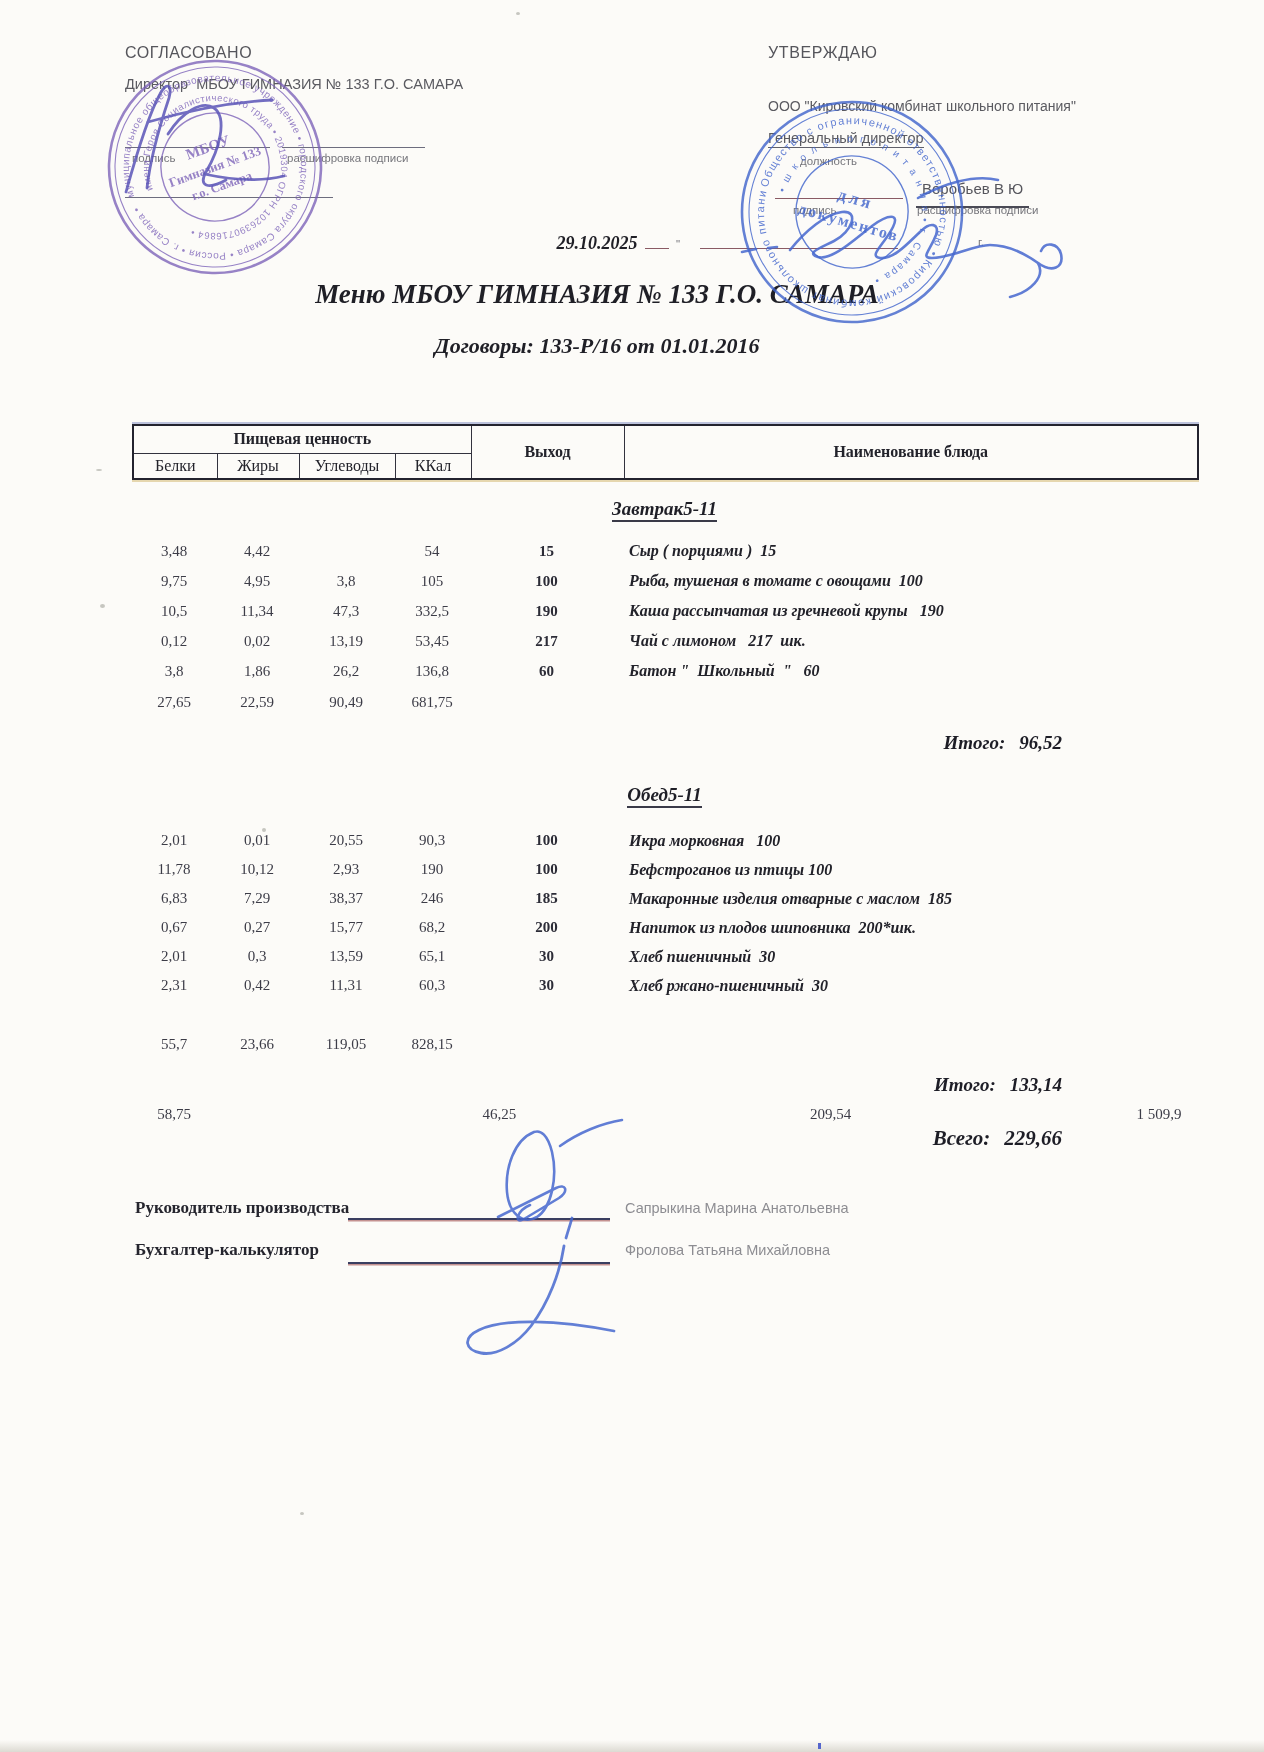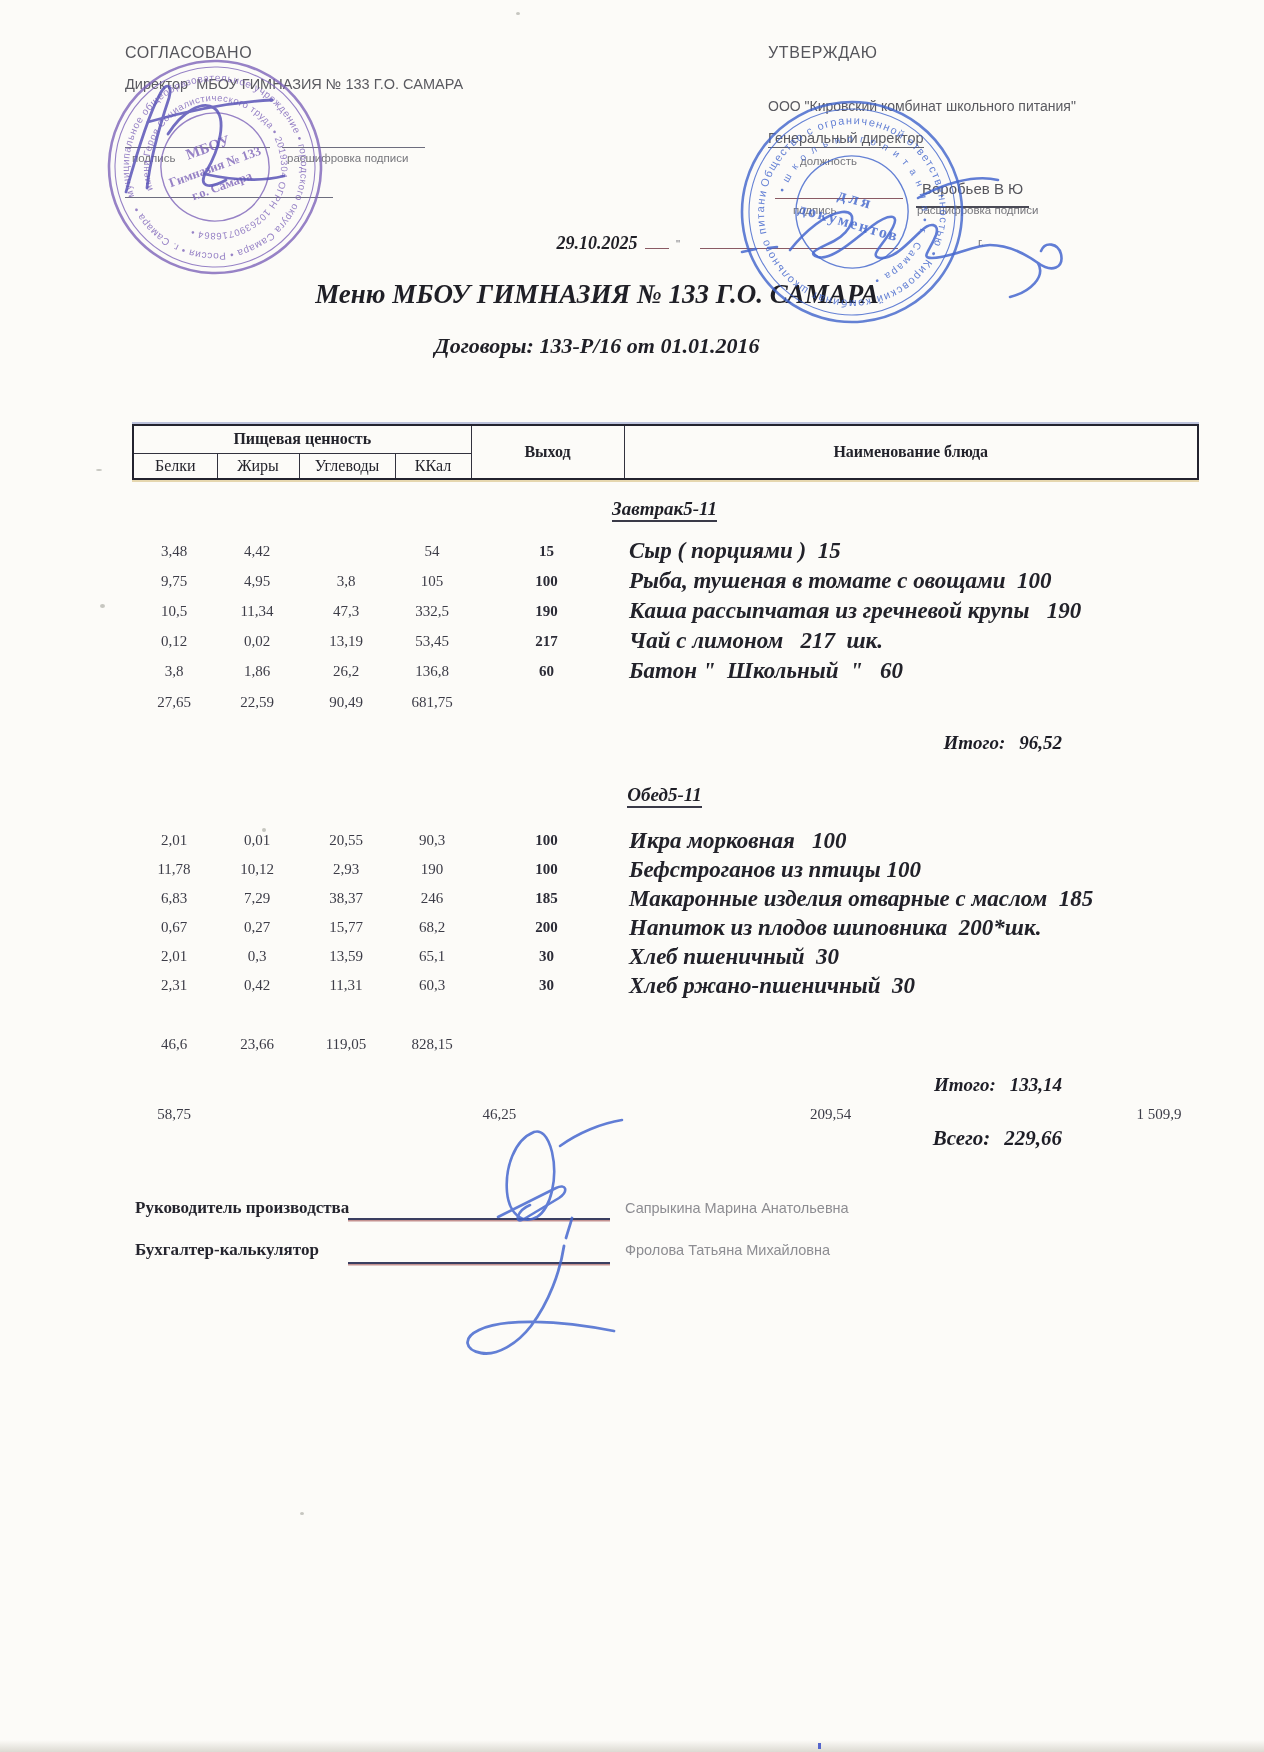--- a/index.html
+++ b/index.html
@@ -38,21 +38,21 @@
   }
   table.menu-head{border:2.5px solid #23232e;}
   td.b{font-weight:bold;}
   td.sub{font-size:15.5px;font-weight:normal;color:#32323c;}
 
   
   .rowflex{display:flex;width:1065px;}
   .rowflex .c{flex:none;text-align:center;font-size:15px;color:#3c3c47;}
   .c.protein{width:84px;} .c.fat{width:82px;} .c.carbs{width:96px;}
   .c.kcal{width:76px;} .c.portion{width:153px;font-weight:bold;color:#2c2c37;font-size:15px;}
-  .c.dish{width:574px;text-align:left;padding-left:6px;font-size:23px;
+  .c.dish{width:574px;text-align:left;padding-left:6px;font-size:16px;
           font-weight:bold;font-style:italic;color:#22222a;white-space:pre;}
   .rows .rowflex{height:30px;align-items:center;}
   .rows-lunch .rowflex{height:29px;}
   .sect-title{left:132px;width:1065px;text-align:center;font-size:19px;
               font-weight:bold;font-style:italic;color:#1e1e26;}
   .sect-title span{border-bottom:2px solid #3a3a48;padding-bottom:1px;}
   .totline{left:132px;width:930px;text-align:right;font-weight:bold;font-style:italic;color:#1d1d26;}
   .totline .lab{margin-right:14px;}
 
   
@@ -225,21 +225,21 @@
       <div class="c protein">2,31</div>
       <div class="c fat">0,42</div>
       <div class="c carbs">11,31</div>
       <div class="c kcal">60,3</div>
       <div class="c portion">30</div>
       <div class="c dish">Хлеб ржано-пшеничный  30</div>
     </div>
   </div>
 
   <div class="abs rowflex" style="left:132px;top:1030px;height:28px;align-items:center;">
-    <div class="c protein">46,6</div>
+    <div class="c protein">55,7</div>
     <div class="c fat">23,66</div>
     <div class="c carbs">119,05</div>
     <div class="c kcal">828,15</div>
   </div>
 
   <div class="abs totline" style="top:1074px;font-size:19px;">
     <span class="lab">Итого:</span><span>133,14</span>
   </div>
 
   <div class="abs rowflex" style="left:132px;top:1100px;height:28px;align-items:center;justify-content:space-between;">

